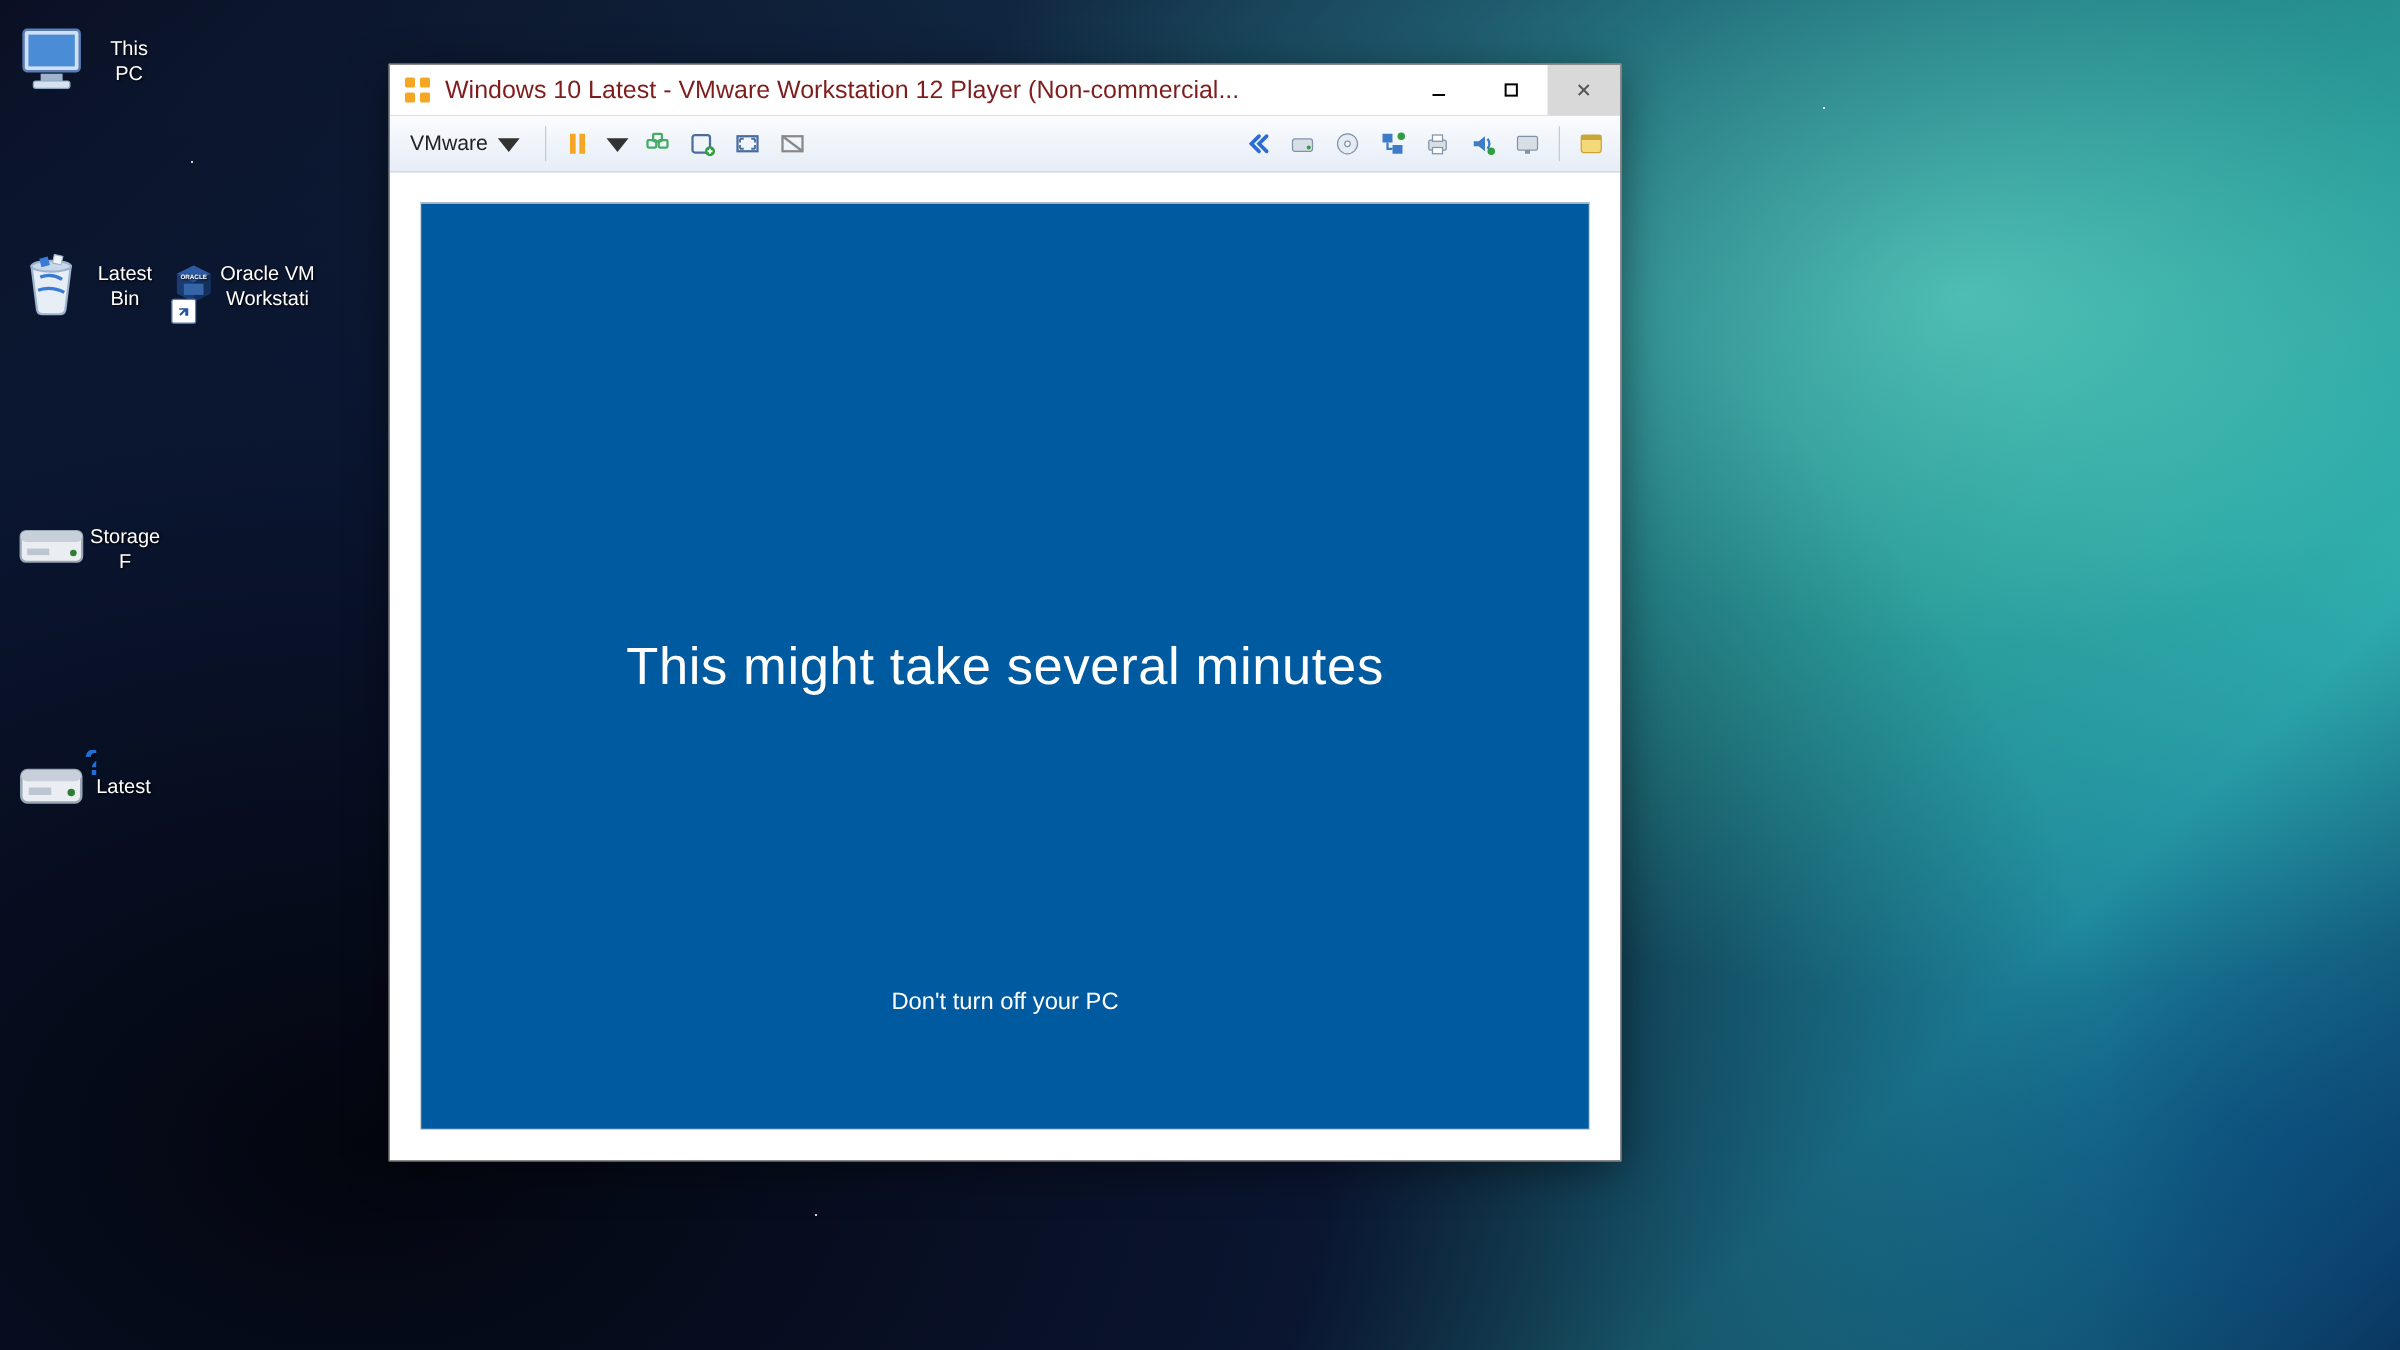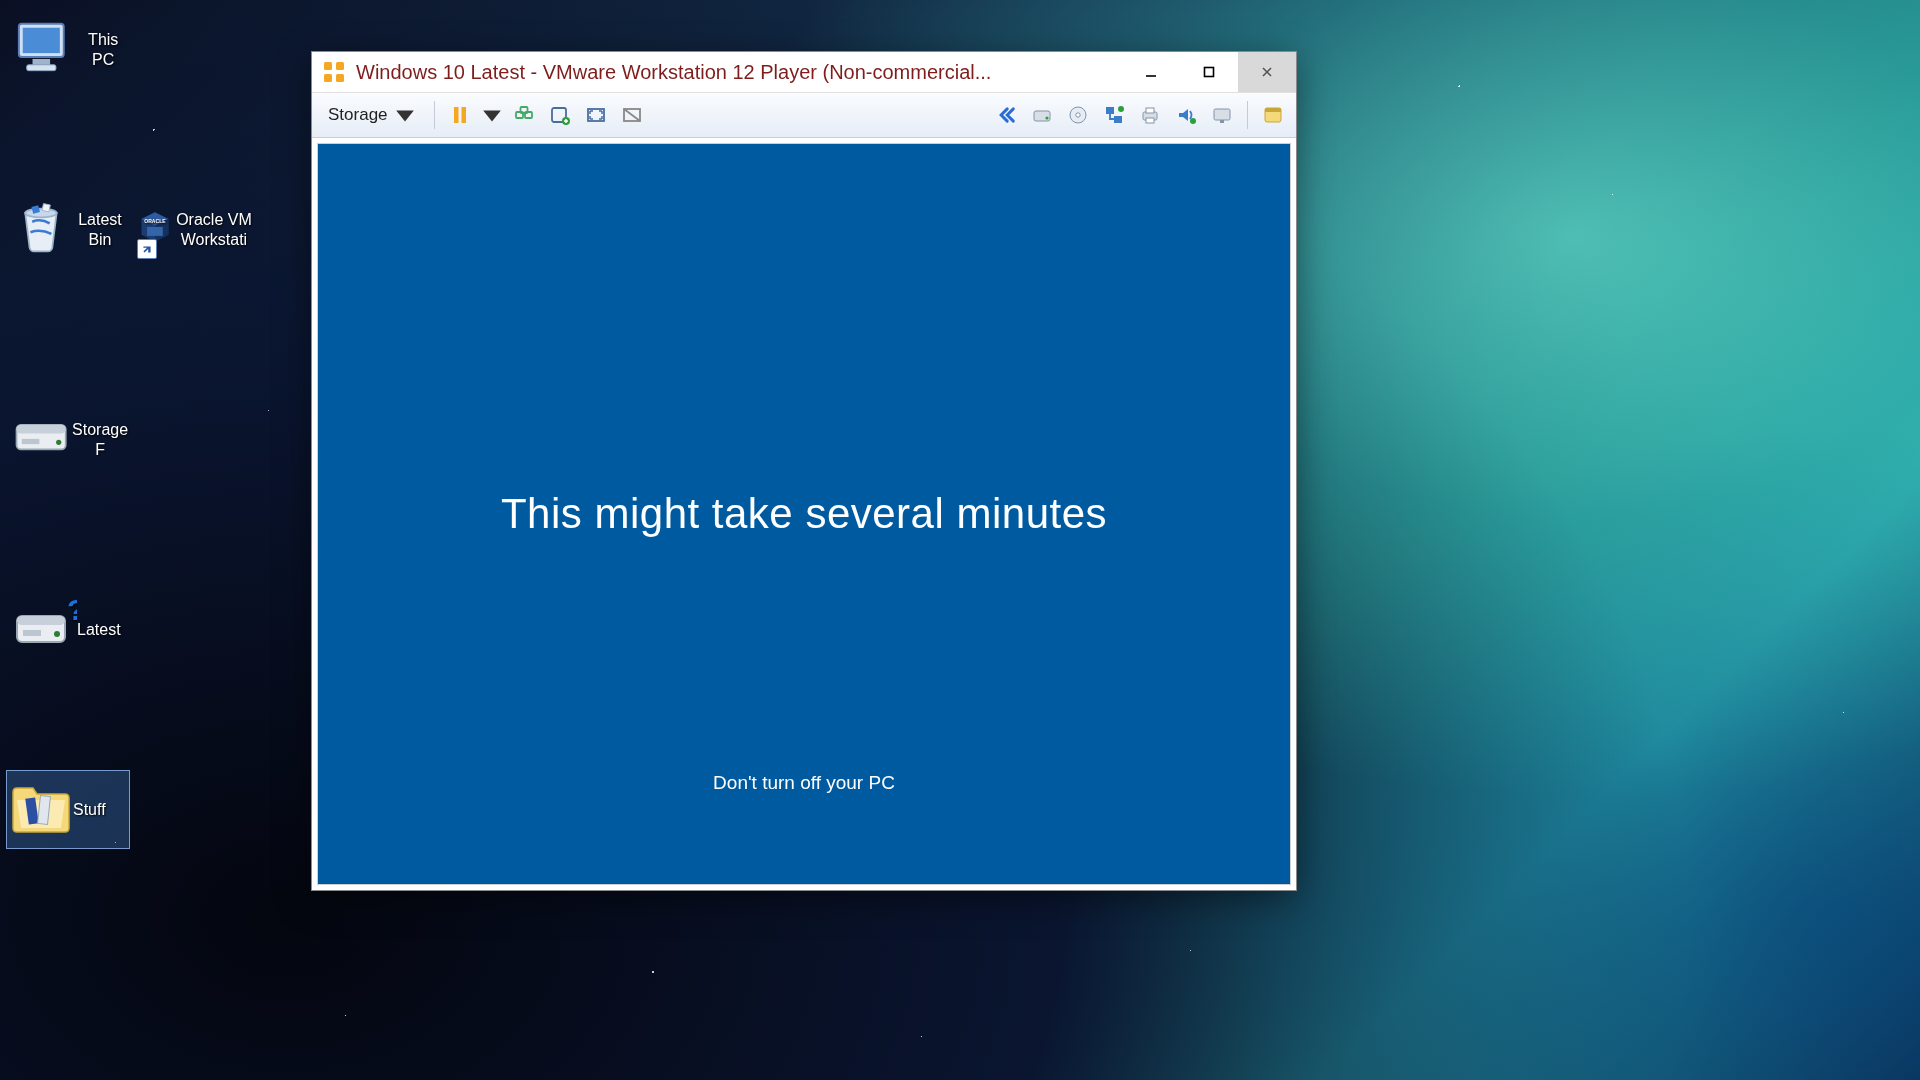--- a/index.html
+++ b/index.html
@@ -42,21 +42,21 @@
 .winbtn svg{width:14px;height:14px}
 .winbtn.close{background:#d9d9d9;color:#555}
 
 #toolbar{height:44px;background:linear-gradient(#fafcff,#e6edf6);border-bottom:1px solid #c8d0da;display:flex;align-items:center;padding:0 8px;gap:6px}
 #toolbar .sep{width:1px;height:28px;background:#c2cbd6;margin:0 4px}
 .tbtn{min-width:30px;height:30px;display:flex;align-items:center;justify-content:center;border-radius:3px;color:#3b4a66}
 .tbtn svg{width:22px;height:22px}
 #playerBtn{padding:0 8px;font-size:17px;color:#222;gap:6px}
 #toolbar .spacer{flex:1}
 
-#guest{height:740px;margin:5px;border:1px solid #cfcfcf;background:#005aa0;color:#fff;display:flex;flex-direction:column;align-items:center;justify-content:center;position:relative}
+#guest{height:740px;margin:24px;border:1px solid #cfcfcf;background:#005aa0;color:#fff;display:flex;flex-direction:column;align-items:center;justify-content:center;position:relative}
 #guest .msg1{font-weight:300;font-size:42px;letter-spacing:.5px}
 #guest .msg2{position:absolute;bottom:90px;font-weight:400;font-size:19px}
 </style>
 </head>
 <body>
 
 <div id="desktop">
 
   <div class="dicon" style="left:10px;top:10px">
     <div class="ic">
@@ -120,31 +120,20 @@
           <rect x="4" y="16" width="48" height="26" rx="5" fill="#eaeef2" stroke="#9aa7b4" stroke-width="2"></rect>
           <rect x="4" y="16" width="48" height="9" rx="5" fill="#c7d0da"></rect>
           <circle cx="44" cy="34" r="3" fill="#2e7d32"></circle>
           <rect x="10" y="30" width="18" height="6" fill="#bcc6d0"></rect>
           <text x="54" y="20" font-size="30" font-weight="bold" fill="#1e6fd6" font-family="Arial">?</text>
         </svg>
     </div>
     <span>Latest</span>
   </div>
 
-  <div class="dicon sel" style="left:6px;top:770px">
-    <div class="ic">
-      <svg viewBox="0 0 64 54">
-          <path d="M4 12 L4 48 Q4 52 8 52 L56 52 Q60 52 60 48 L60 18 Q60 14 56 14 L28 14 L24 8 L8 8 Q4 8 4 12 Z" fill="#f4d87a" stroke="#caa638" stroke-width="1.5"></path>
-          <path d="M8 20 L56 20 L52 48 L12 48 Z" fill="#fff6d6" opacity=".6"></path>
-          <rect x="18" y="18" width="10" height="26" fill="#2b4fa2" transform="rotate(-8 23 31)"></rect>
-          <rect x="30" y="16" width="10" height="28" fill="#e0e6ee" stroke="#9aa7b4" transform="rotate(6 35 30)"></rect>
-        </svg>
-    </div>
-    <span>Stuff</span>
-  </div>
 
   <div id="vmwin">
     <div id="titlebar">
       <span class="appico">
         <svg viewBox="0 0 24 24">
             <g fill="#f5a623">
               <rect x="2" y="2" width="8" height="8" rx="1.5"></rect>
               <rect x="14" y="2" width="8" height="8" rx="1.5"></rect>
               <rect x="2" y="14" width="8" height="8" rx="1.5"></rect>
               <rect x="14" y="14" width="8" height="8" rx="1.5"></rect>
@@ -167,21 +156,21 @@
             <svg viewBox="0 0 14 14">
               <line x1="3" y1="3" x2="11" y2="11" stroke="#555" stroke-width="1.6"></line>
               <line x1="11" y1="3" x2="3" y2="11" stroke="#555" stroke-width="1.6"></line>
             </svg>
           </div>
       </div>
     </div>
 
     <div id="toolbar">
       <div class="tbtn" id="playerBtn">
-        <span>Storage</span>
+        <span>VMware</span>
         <svg width="10" height="10" viewBox="0 0 10 10">
             <polygon points="1,3 9,3 5,8" fill="#333"></polygon>
           </svg>
       </div>
       <div class="sep"></div>
       <div class="tbtn">
           <svg viewBox="0 0 22 22">
             <rect x="5" y="3" width="4.5" height="16" fill="#f5a623"></rect>
             <rect x="12.5" y="3" width="4.5" height="16" fill="#f5a623"></rect>
           </svg>

